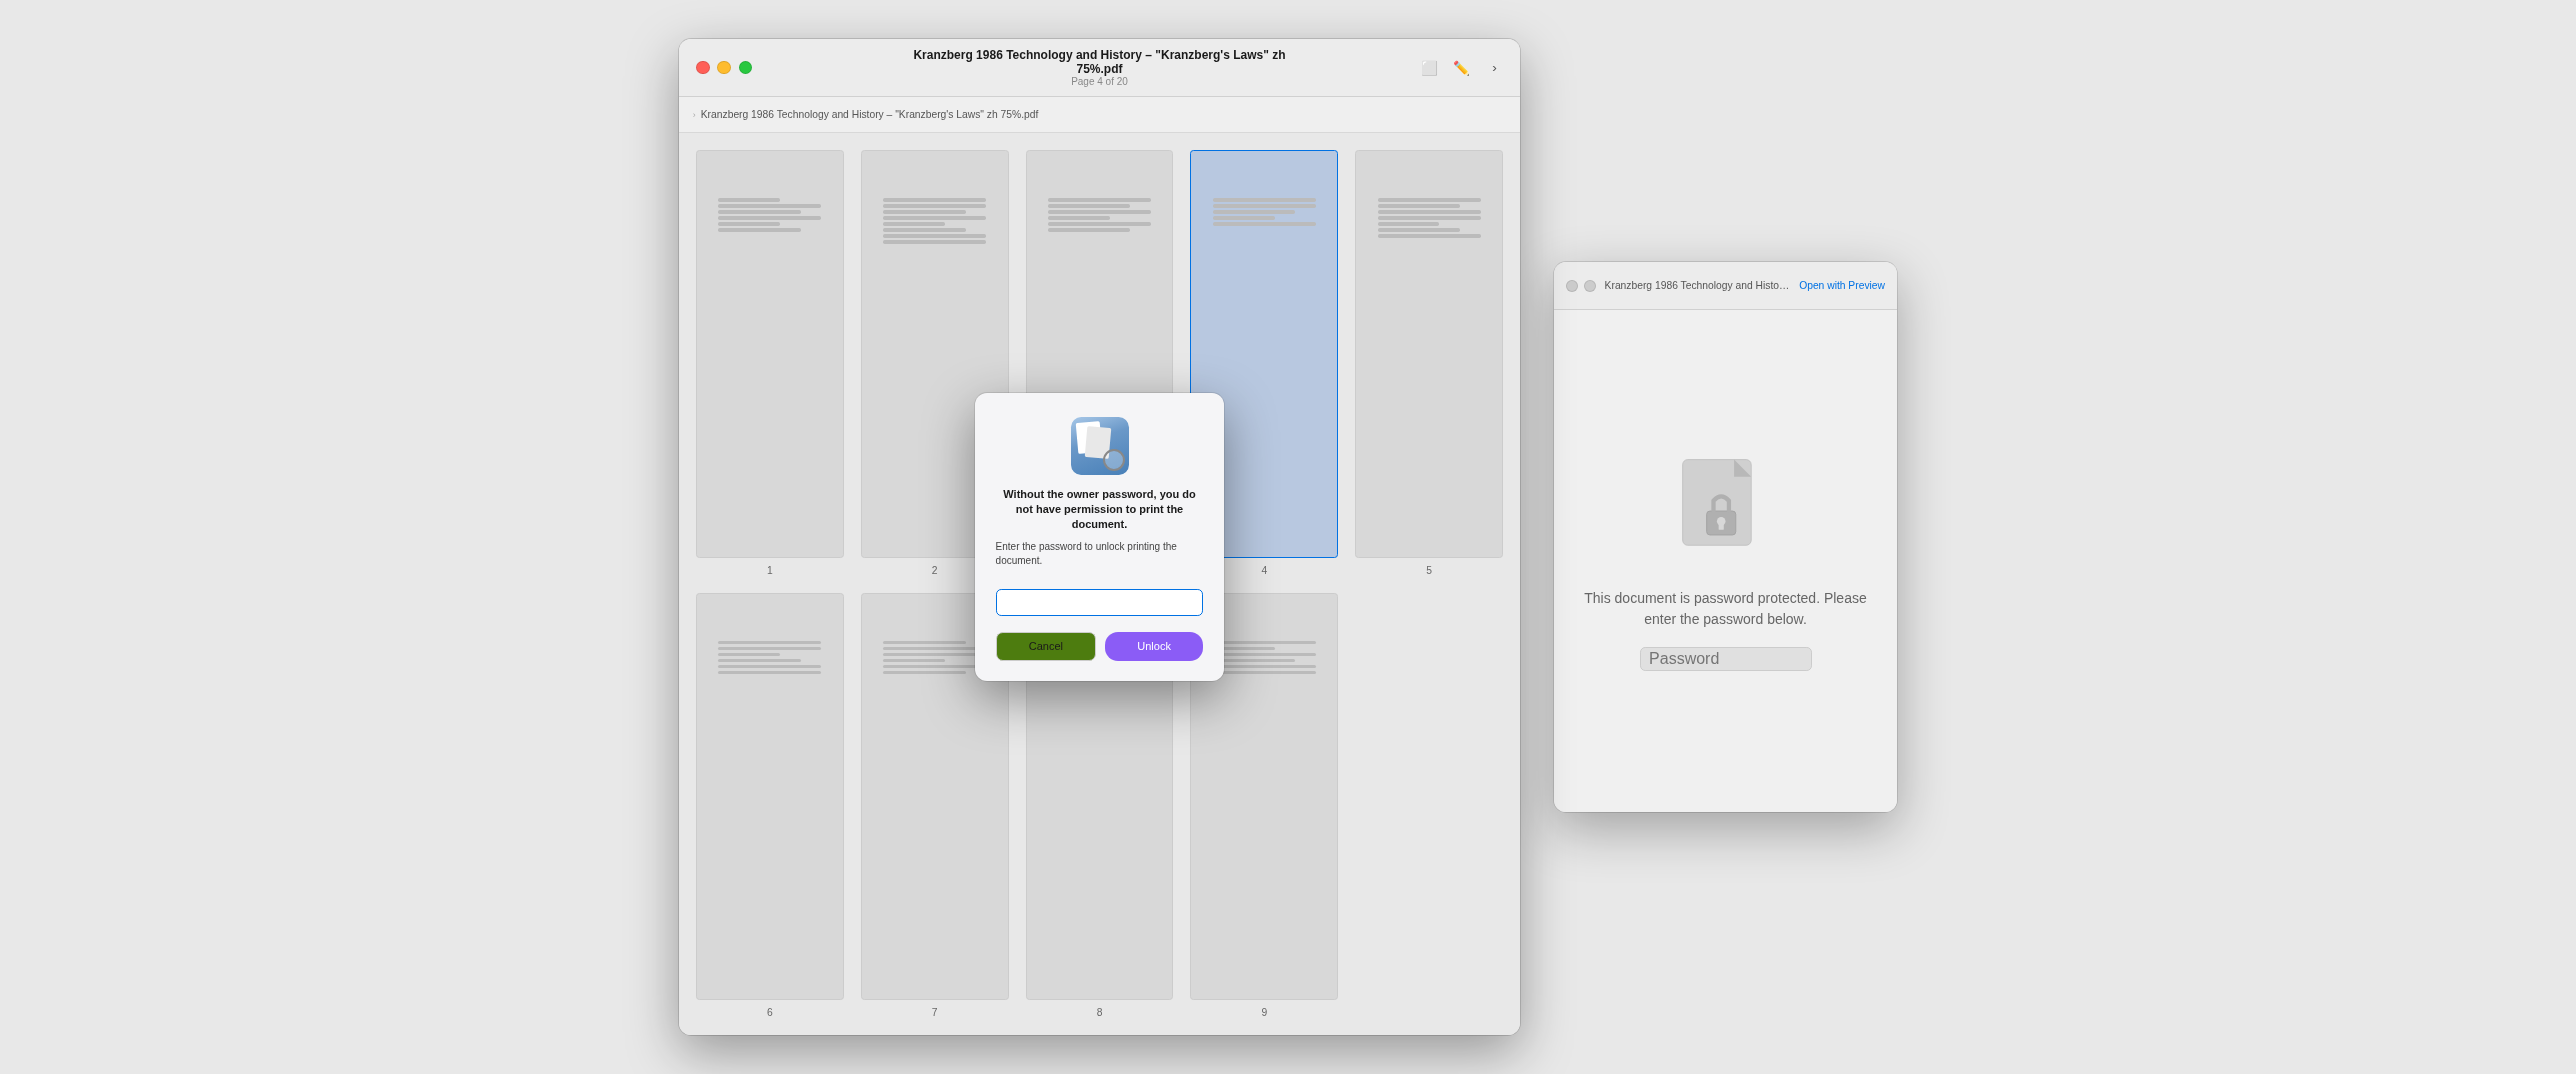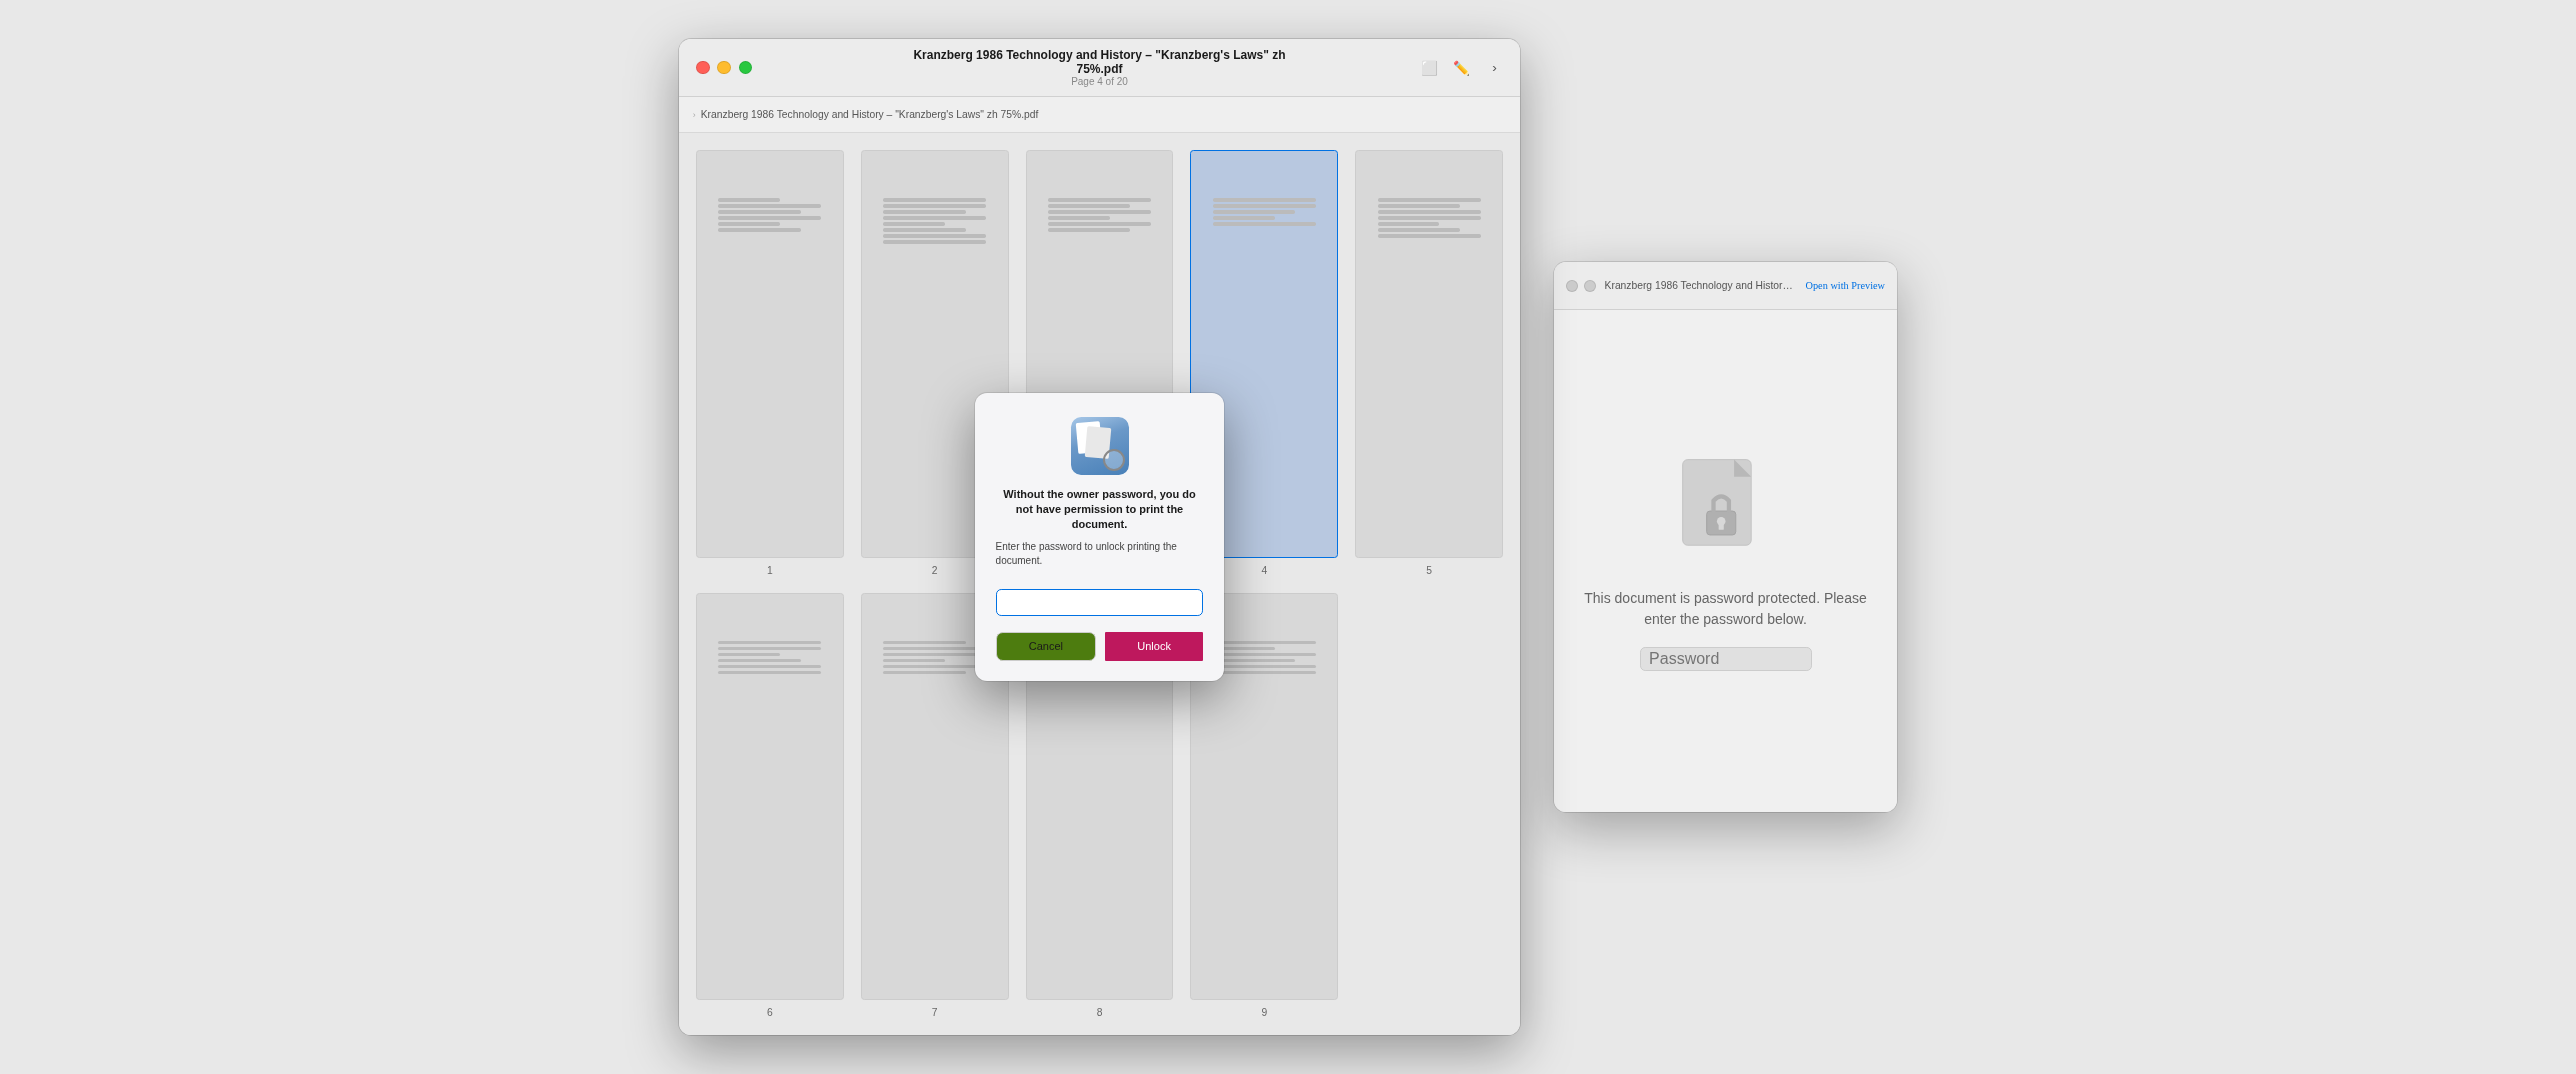--- a/index.html
+++ b/index.html
@@ -302,23 +302,23 @@
       border-radius: 6.9px;
       font-size: 11px;
       color: #1a1a1a;
       cursor: pointer;
       font-family: inherit;
     }
 
     .btn-unlock {
       flex: 1;
       height: 29px;
-      background: #be185d;
+      background: #8b5cf6;
       border: none;
-      border-radius: 1px;
+      border-radius: 13px;
       font-size: 11px;
       color: white;
       cursor: pointer;
       font-family: inherit;
       font-weight: 500;
     }
 
     
     .right-window {
       width: 343px;
@@ -362,21 +362,20 @@
       text-overflow: ellipsis;
       white-space: nowrap;
     }
 
     .right-open-btn {
       font-size: 10.3px;
       color: #0071e3;
       cursor: pointer;
       white-space: nowrap;
       font-weight: 500;
-      font-family: Liberation Serif, serif;
     }
 
     .right-content {
       flex: 1;
       display: flex;
       flex-direction: column;
       align-items: center;
       justify-content: center;
       gap: 17px;
       padding: 26px;

